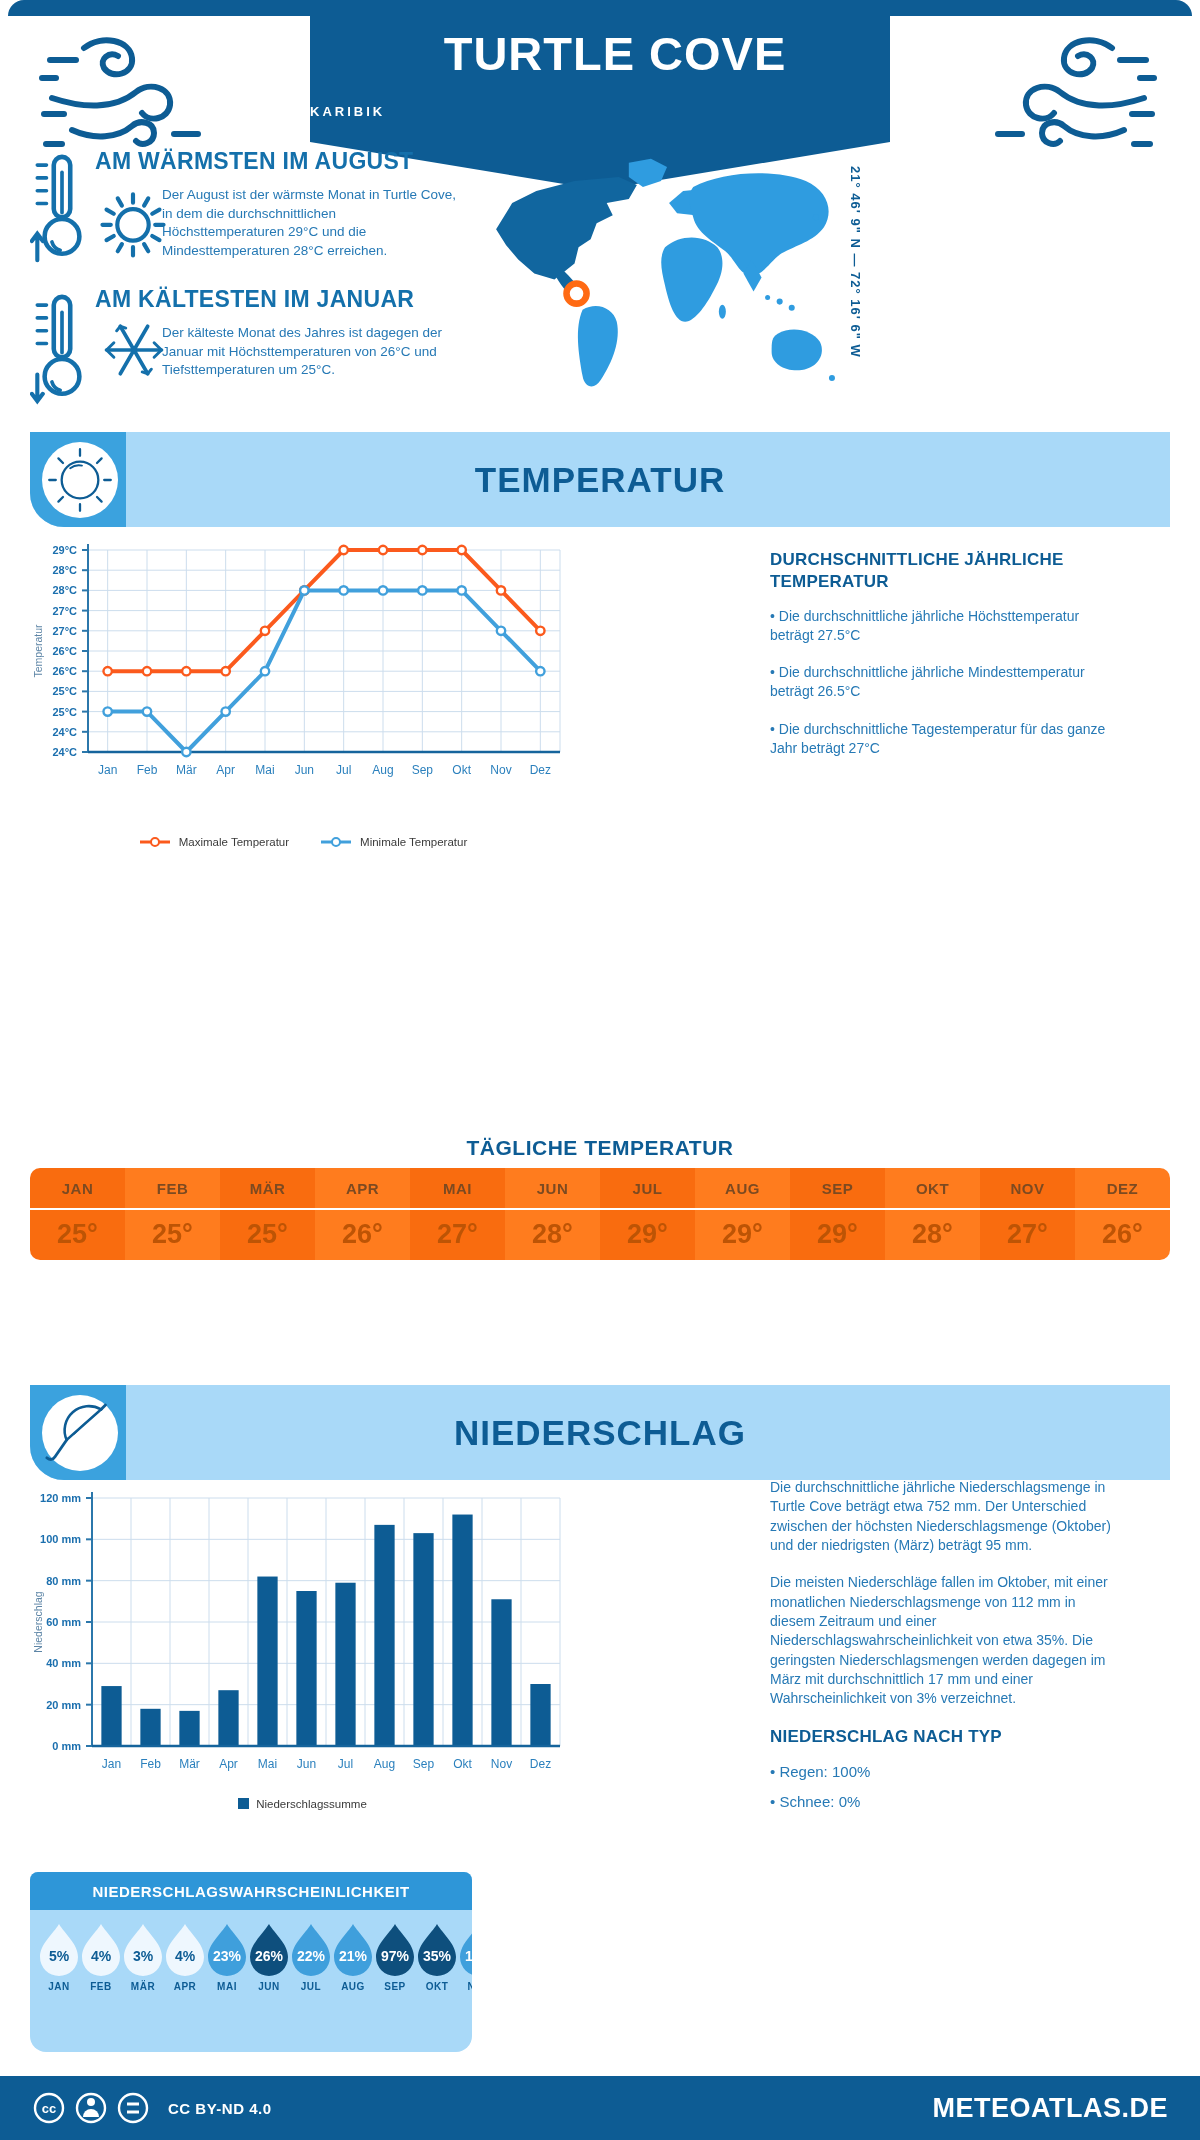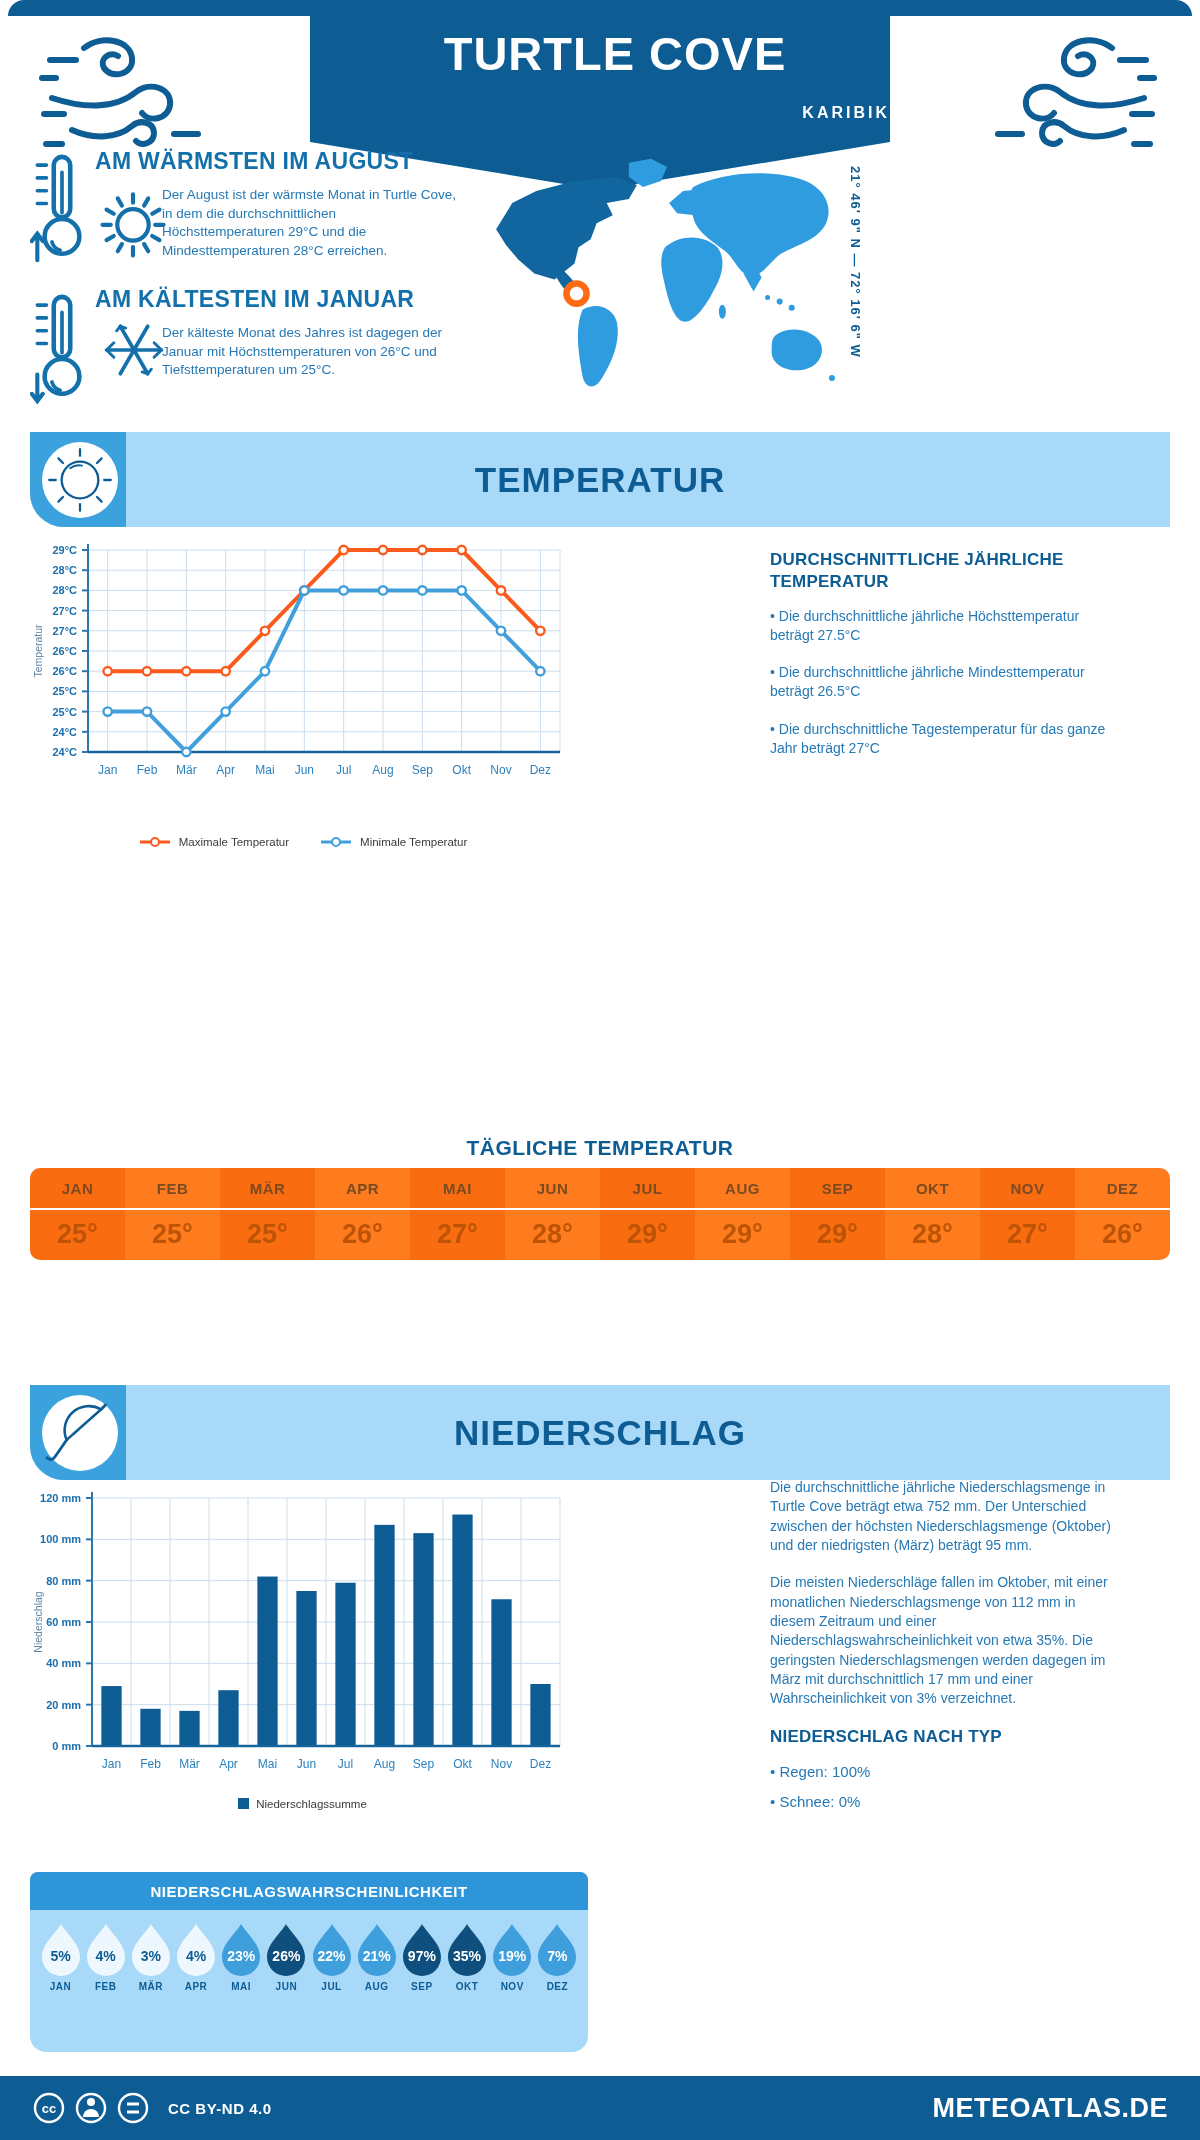--- a/index.html
+++ b/index.html
@@ -11,22 +11,22 @@
   .page{position:relative;width:1200px;height:2140px;background:#fff;overflow:hidden;}
 
   
   .top-strip{position:absolute;left:8px;right:8px;top:0;height:16px;background:var(--dark);
     border-radius:24px 24px 0 0;}
   .pennant{position:absolute;left:310px;top:0;width:580px;height:142px;background:var(--dark);}
   .pennant:after{content:'';position:absolute;left:0;top:142px;width:0;height:0;
     border-left:290px solid transparent;border-right:290px solid transparent;border-top:48px solid var(--dark);}
   .main-title{position:absolute;left:0;right:0;top:26px;text-align:center;color:#fff;
     font-size:47px;font-weight:700;letter-spacing:1px;padding-left:30px;}
-  .sub-title{position:absolute;left:0;right:0;top:104px;text-align:right;color:#fff;
-    font-size:16px;font-weight:700;letter-spacing:3px;}
+  .sub-title{position:absolute;left:0;right:0;top:104px;text-align:left;color:#fff;
+    font-size:13px;font-weight:700;letter-spacing:3px;}
   .wind{position:absolute;top:26px;}
   .wind.left{left:36px;} .wind.right{left:984px;transform:scaleX(-1);}
 
   
   .hl-title{position:absolute;color:var(--head);font-size:23px;font-weight:700;letter-spacing:.3px;}
   .hl-text{position:absolute;color:var(--text);font-size:13.5px;line-height:1.38;}
   #warm-title{left:95px;top:148px;text-align:center;} #warm-text{left:162px;top:186px;width:300px;}
   #cold-title{left:95px;top:286px;text-align:right;} #cold-text{left:162px;top:324px;width:310px;}
   .thermo{position:absolute;left:30px;} #thermo-warm{top:150px;} #thermo-cold{top:290px;}
   #sun-small{position:absolute;left:96px;top:180px;}
@@ -74,21 +74,21 @@
   .tcol .v{flex:1;display:flex;align-items:center;justify-content:center;font-weight:700;
     font-size:27px;color:#bd5405;}
   .c-a{background:#f96c0f;} .c-b{background:#ff7c1e;}
 
   
   #precip-side{position:absolute;left:770px;top:1478px;width:350px;}
   #precip-side h3{margin-top:6px;}
   .tbullet{margin:0 0 10px;color:var(--text);font-size:15px;line-height:1.3;}
 
   
-  #prob-panel{position:absolute;left:30px;top:1872px;width:558px;height:180px;background:var(--band);
+  #prob-panel{position:absolute;left:30px;top:1872px;width:442px;height:180px;background:var(--band);
     border-radius:8px 8px 16px 16px;overflow:hidden;}
   #prob-header{height:38px;background:var(--mid);color:#fff;display:flex;align-items:center;
     justify-content:center;font-weight:700;font-size:15px;letter-spacing:.5px;}
   #prob-body{display:flex;justify-content:space-between;padding:12px 8px 0;}
   .drop-slot{width:45px;display:flex;flex-direction:column;align-items:center;}
   .drop-wrap{position:relative;width:42px;height:54px;}
   .pct{position:absolute;left:0;right:0;top:26px;text-align:center;font-weight:700;font-size:14px;}
   .tier-light .pct{color:var(--dark);} .tier-medium .pct,.tier-dark .pct{color:#fff;}
   .drop-month{margin-top:5px;font-size:10px;font-weight:700;color:var(--dark);letter-spacing:.5px;}
 

